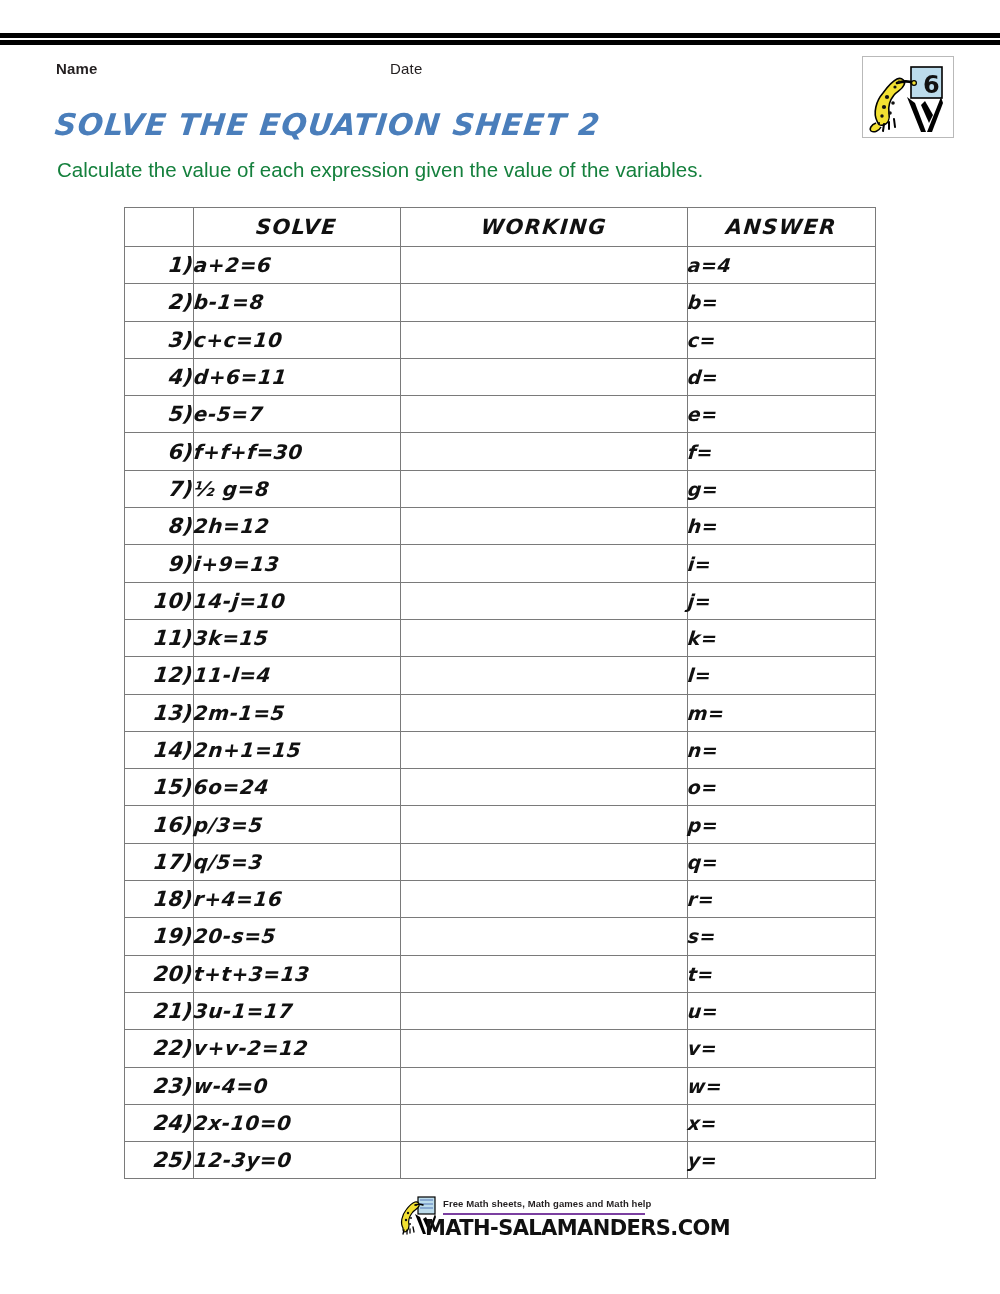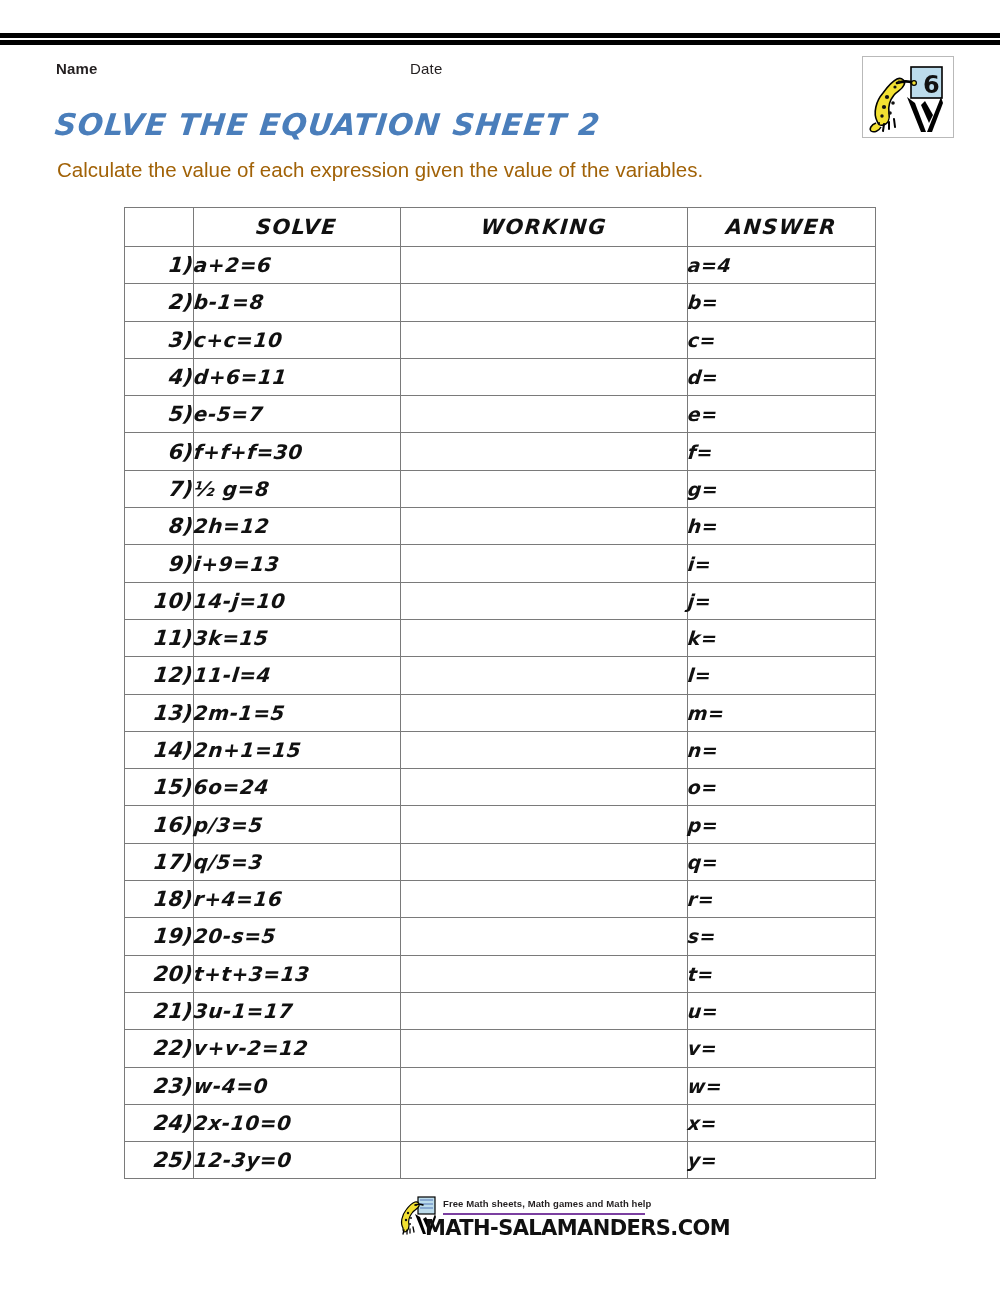--- a/index.html
+++ b/index.html
@@ -39,21 +39,21 @@
     position: absolute;
     left: 56px;
     top: 60px;
     font-size: 15px;
     color: #231f20;
     letter-spacing: .2px;
     font-weight: bold;
   }
   .hdr-date {
     position: absolute;
-    left: 410px;
+    left: 390px;
     top: 60px;
     font-size: 15px;
     color: #231f20;
     letter-spacing: .2px;
   }
 
   
   .logo-box {
     position: absolute;
     left: 862px;
@@ -81,21 +81,21 @@
     transform-origin: left top;
     white-space: nowrap;
   }
 
   
   .subtitle {
     position: absolute;
     left: 57px;
     top: 158px;
     font-size: 20.5px;
-    color: #a16207;
+    color: #15803d;
     white-space: nowrap;
   }
 
   
   .ws-table {
     position: absolute;
     left: 124px;
     top: 207px;
     width: 751px;
     border-collapse: collapse;

